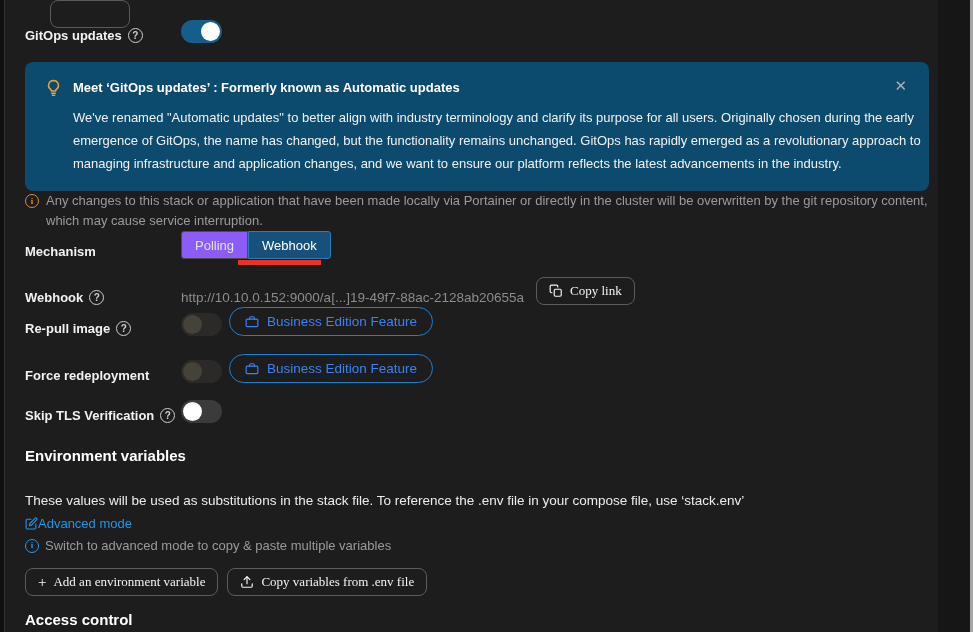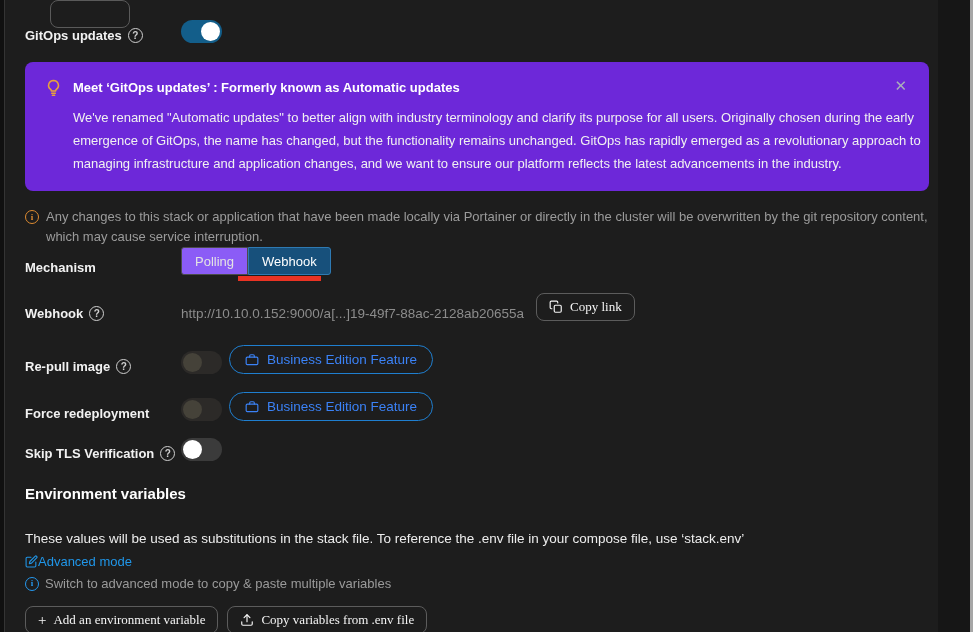--- a/index.html
+++ b/index.html
@@ -37,36 +37,36 @@
   .toggle { width:41px; height:23px; border-radius:12px; position:relative; flex:0 0 41px; cursor:pointer; }
   .toggle .knob { position:absolute; top:2px; width:19px; height:19px; border-radius:50%; background:#fff; }
   .toggle.on  { background:#135e8a; } .toggle.on .knob  { right:2px; }
   .toggle.off { background:#3b3b3b; } .toggle.off .knob { left:2px; }
   .toggle.disabled { background:#2c2a28; } .toggle.disabled .knob { left:2px; background:#454239; }
 
   .gitops-row { margin-top:20px; height:23px; }
 
   
   .banner {
-    margin-top:19px; width:904px; min-height:126px; background:#6d28d9;
+    margin-top:19px; width:904px; min-height:126px; background:#0c4a6e;
     border-radius:8px; padding:17px 20px 16px 20px; position:relative;
   }
   .banner-title-row { display:flex; align-items:center; gap:11px; }
   .bulb { width:17px; height:17px; flex:0 0 17px; color:#e9a23b; }
   .banner-title { font-weight:700; font-size:13px; color:#ffffff; }
   .banner-body {
     margin:10px 0 0 28px; width:860px; font-size:13px; line-height:23px; color:#f1f1f1;
   }
   .banner-close {
     position:absolute; right:22px; top:16px; color:#aab0ba; font-size:15px;
     background:none; border:none; cursor:pointer; line-height:1;
   }
 
   
-  .warning { margin-top:16px; display:flex; gap:7px; color:#9b9b9b; line-height:20px; width:912px; }
+  .warning { display:flex; gap:7px; color:#9b9b9b; line-height:20px; width:912px; }
   .circ-i {
     display:inline-flex; align-items:center; justify-content:center; margin-top:3px;
     width:14px; height:14px; border-radius:50%; flex:0 0 14px;
     font-size:9px; font-weight:700; font-family:"Liberation Serif", serif;
   }
   .circ-i.orange { border:1.4px solid #dd8b31; color:#dd8b31; }
   .circ-i.blue   { border:1.4px solid #2598ee; color:#2598ee; }
   .circ-i::before { content:"i"; }
 
   
@@ -84,21 +84,21 @@
 
   .webhook-row { margin-top:18px; height:28px; }
   .url-text { color:#8c8c8c; font-size:13.5px; margin-right:12px; }
   .ghost-btn {
     height:28px; display:inline-flex; align-items:center; gap:7px; padding:0 12px;
     background:transparent; border:1px solid #5c5c5c; border-radius:8px;
     color:#f5f5f5; font-size:13px; font-family:Liberation Serif, serif; cursor:pointer; white-space:nowrap;
   }
   .ghost-btn svg { width:14px; height:14px; }
 
-  .feature-row { margin-top:24px; height:29px; }
+  .feature-row { margin-top:2px; height:29px; }
   .be-pill {
     margin-left:7px; height:29px; display:inline-flex; align-items:center; gap:8px;
     padding:0 15px; border:1px solid #1f7fd0; border-radius:15px; background:transparent;
     color:#3b82f6; font-size:13.5px; font-family:inherit; cursor:pointer;
   }
   .be-pill svg { width:14px; height:14px; }
 
   .tls-row { margin-top:17px; height:23px; }
 
   .section-heading { margin-top:23px; font-size:15px; font-weight:700; color:#ffffff; line-height:19px; }

